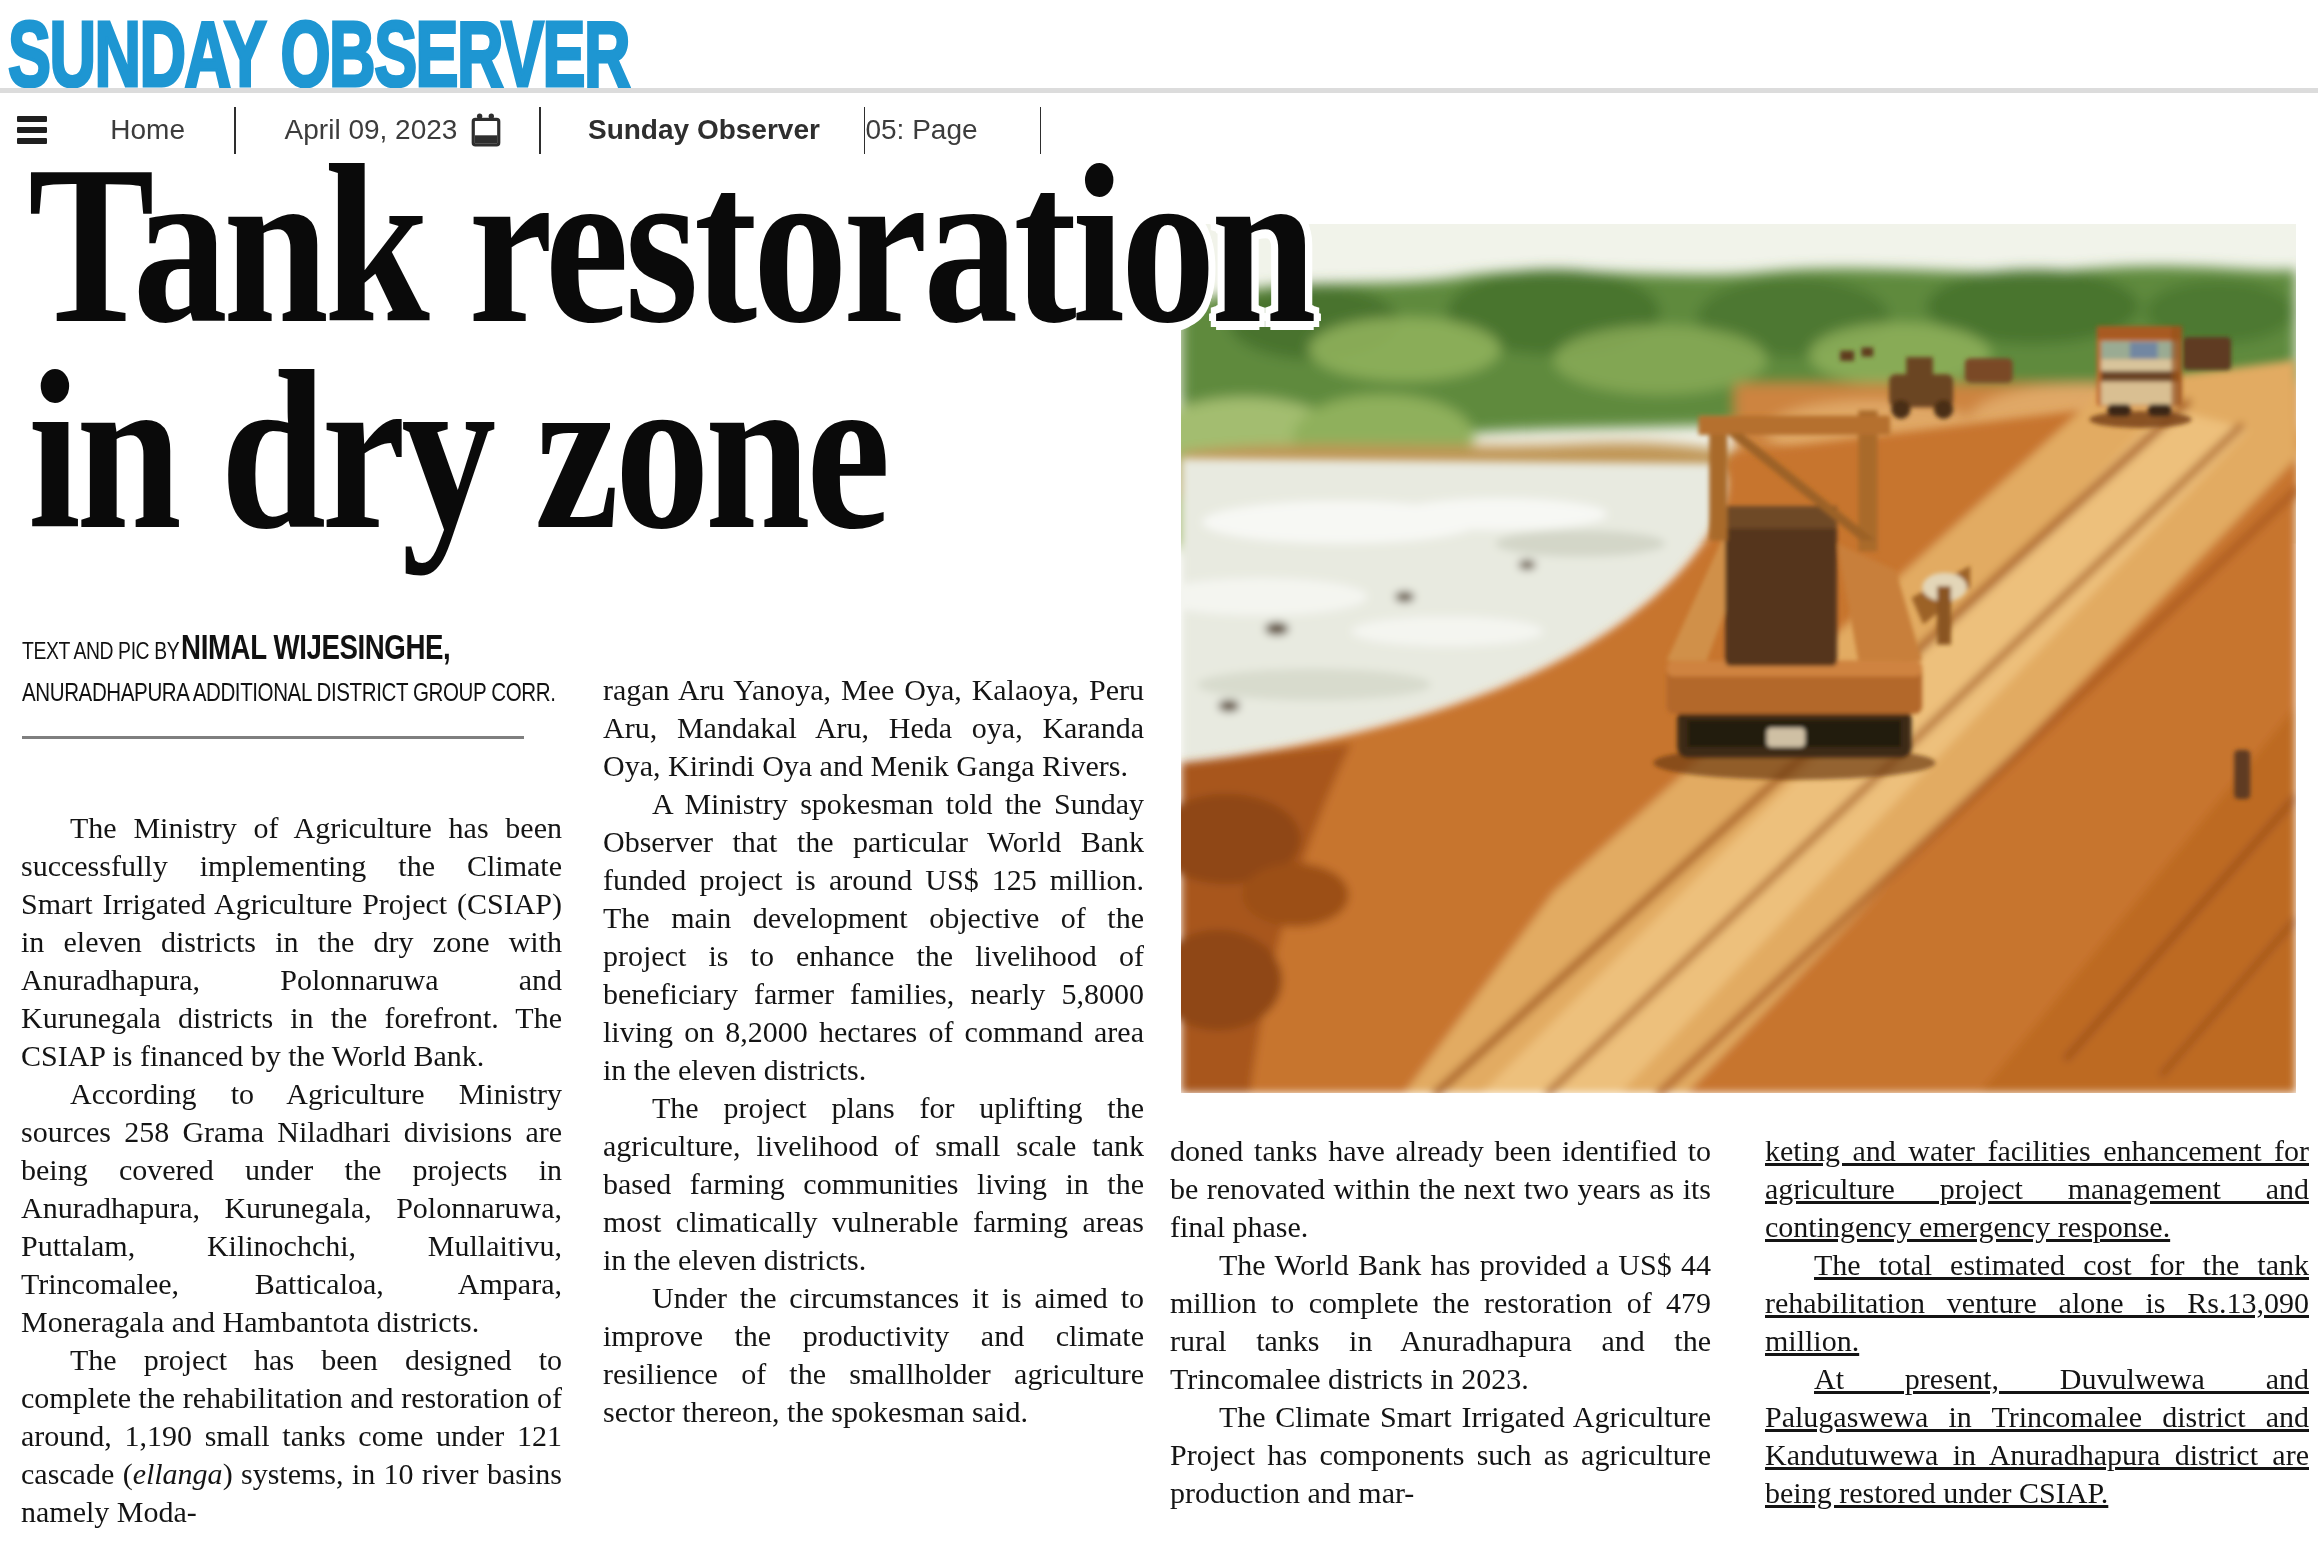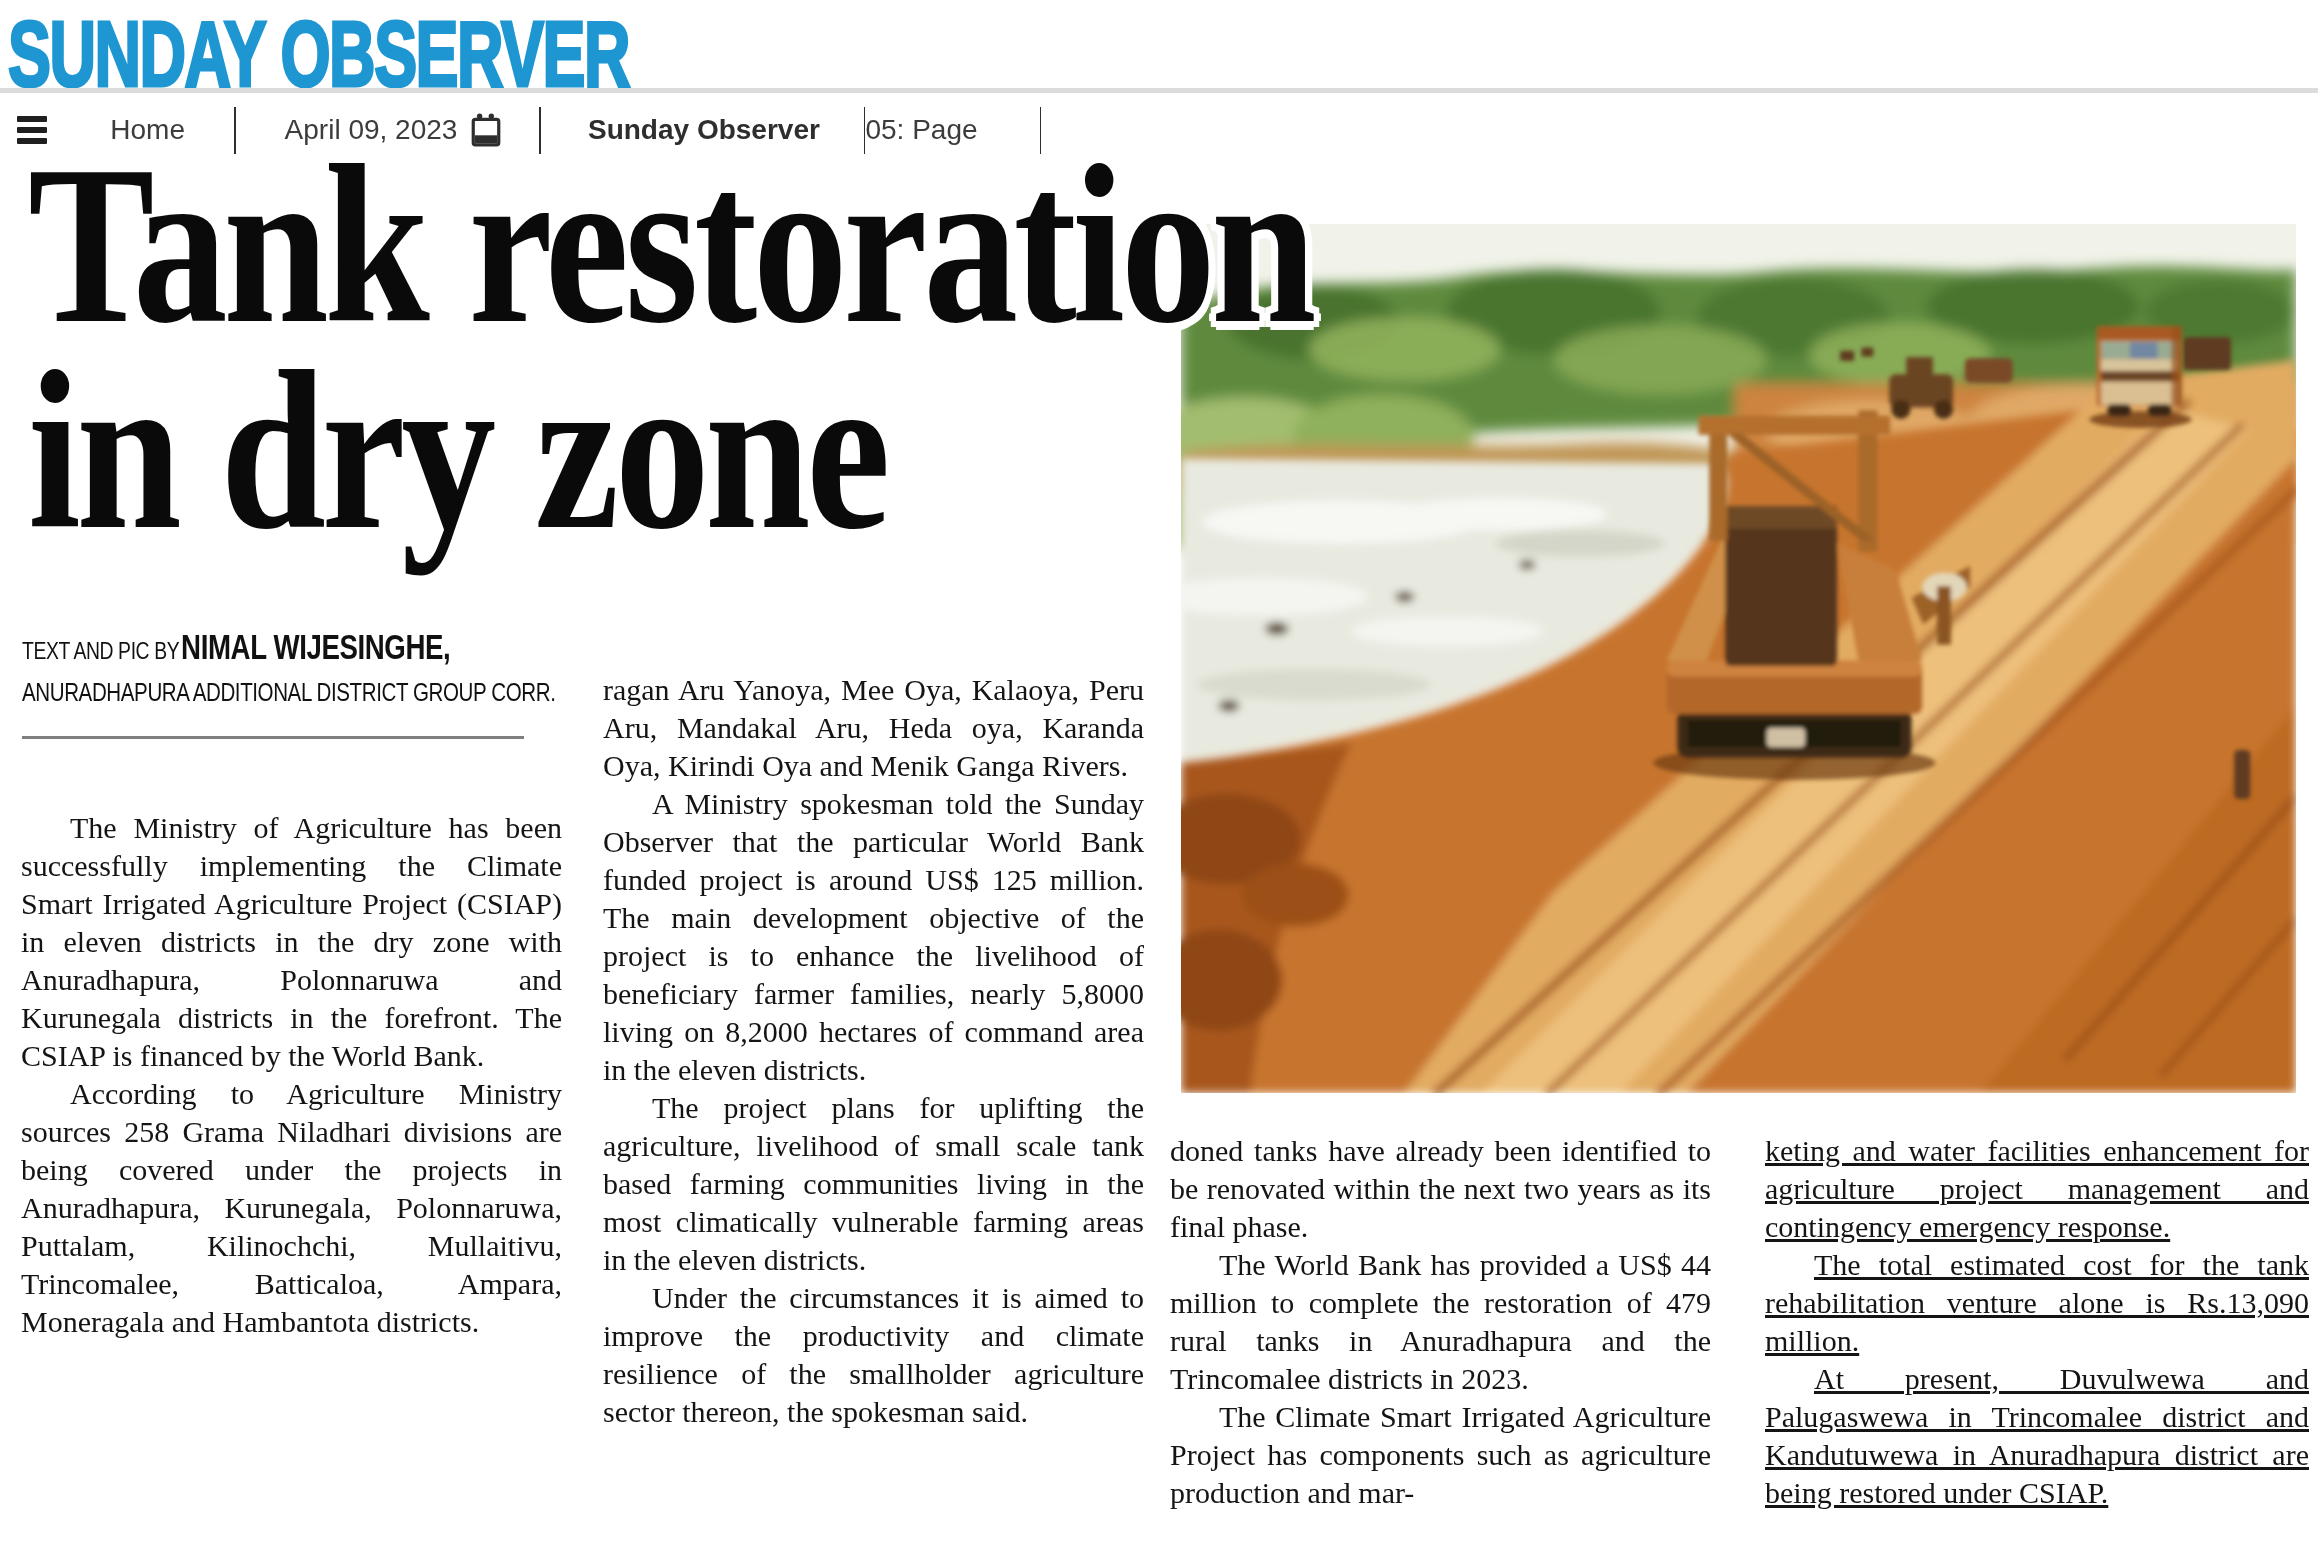--- a/index.html
+++ b/index.html
@@ -214,20 +214,21 @@
       <span class="prefix">TEXT AND PIC BY</span>
       <span class="author">NIMAL WIJESINGHE,</span>
     </div>
     <span class="title">ANURADHAPURA ADDITIONAL DISTRICT GROUP CORR.</span>
   </div>
   <div class="byline-rule"></div>
 
   <div class="col" id="col1">
     <p>The Ministry of Agriculture has been successfully implementing the Climate Smart Irrigated Agriculture Project (CSIAP) in eleven districts in the dry zone with Anuradhapura, Polonnaruwa and Kurunegala districts in the forefront. The CSIAP is financed by the World Bank.</p>
     <p>According to Agriculture Ministry sources 258 Grama Niladhari divisions are being covered under the projects in Anuradhapura, Kurunegala, Polonnaruwa, Puttalam, Kilinochchi, Mullaitivu, Trincomalee, Batticaloa, Ampara, Moneragala and Hambantota districts.</p>
+    <p><span>The project has been designed to complete the rehabilitation and restoration of around, 1,190 small tanks come under 121 cascade (</span><i>ellanga</i><span>) systems, in 10 river basins namely Moda-</span></p>
   </div>
 
   <div class="col" id="col2">
     <p class="cont">ragan Aru Yanoya, Mee Oya, Kalaoya, Peru Aru, Mandakal Aru, Heda oya, Karanda Oya, Kirindi Oya and Menik Ganga Rivers.</p>
     <p>A Ministry spokesman told the Sunday Observer that the particular World Bank funded project is around US$ 125 million. The main development objective of the project is to enhance the livelihood of beneficiary farmer families, nearly 5,8000 living on 8,2000 hectares of command area in the eleven districts.</p>
     <p>The project plans for uplifting the agriculture, livelihood of small scale tank based farming communities living in the most climatically vulnerable farming areas in the eleven districts.</p>
     <p>Under the circumstances it is aimed to improve the productivity and climate resilience of the smallholder agriculture sector thereon, the spokesman said.</p>
   </div>
 
   <div class="col" id="col3">

